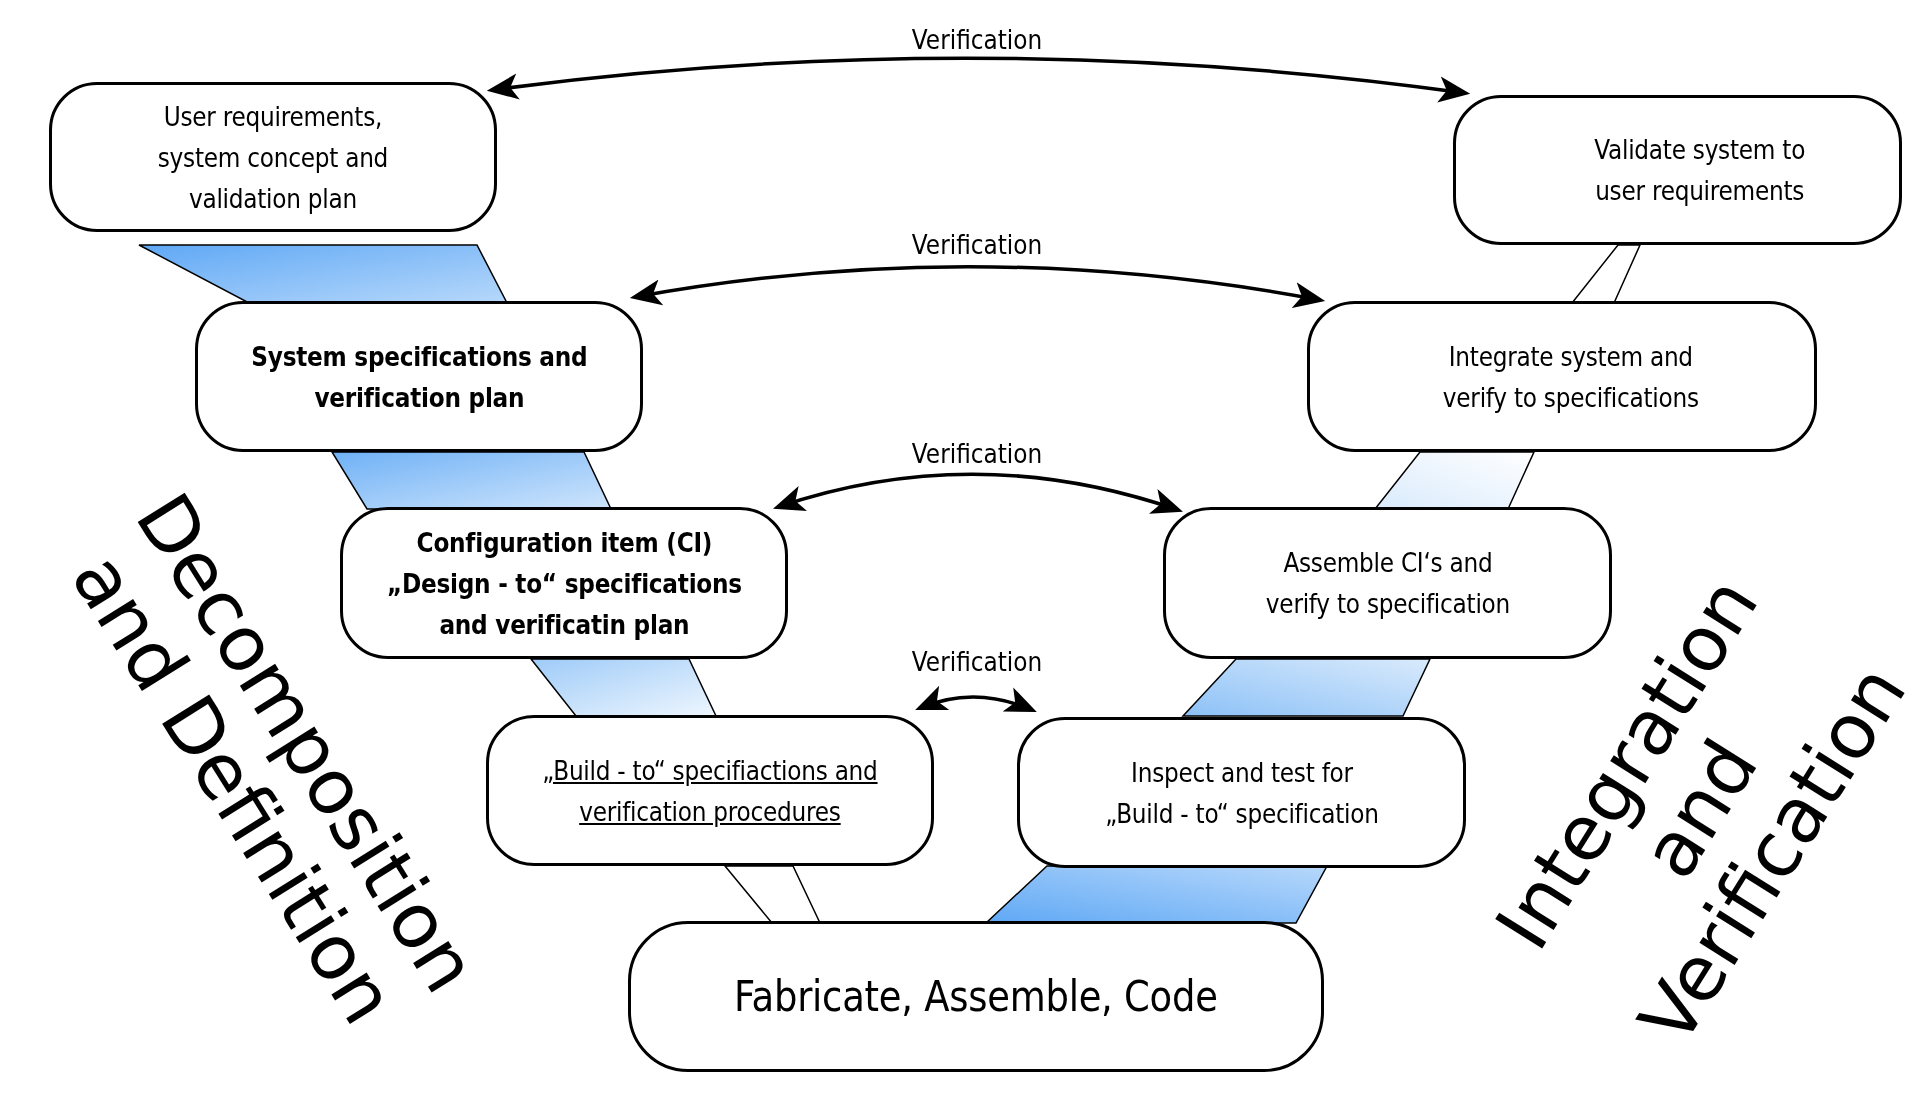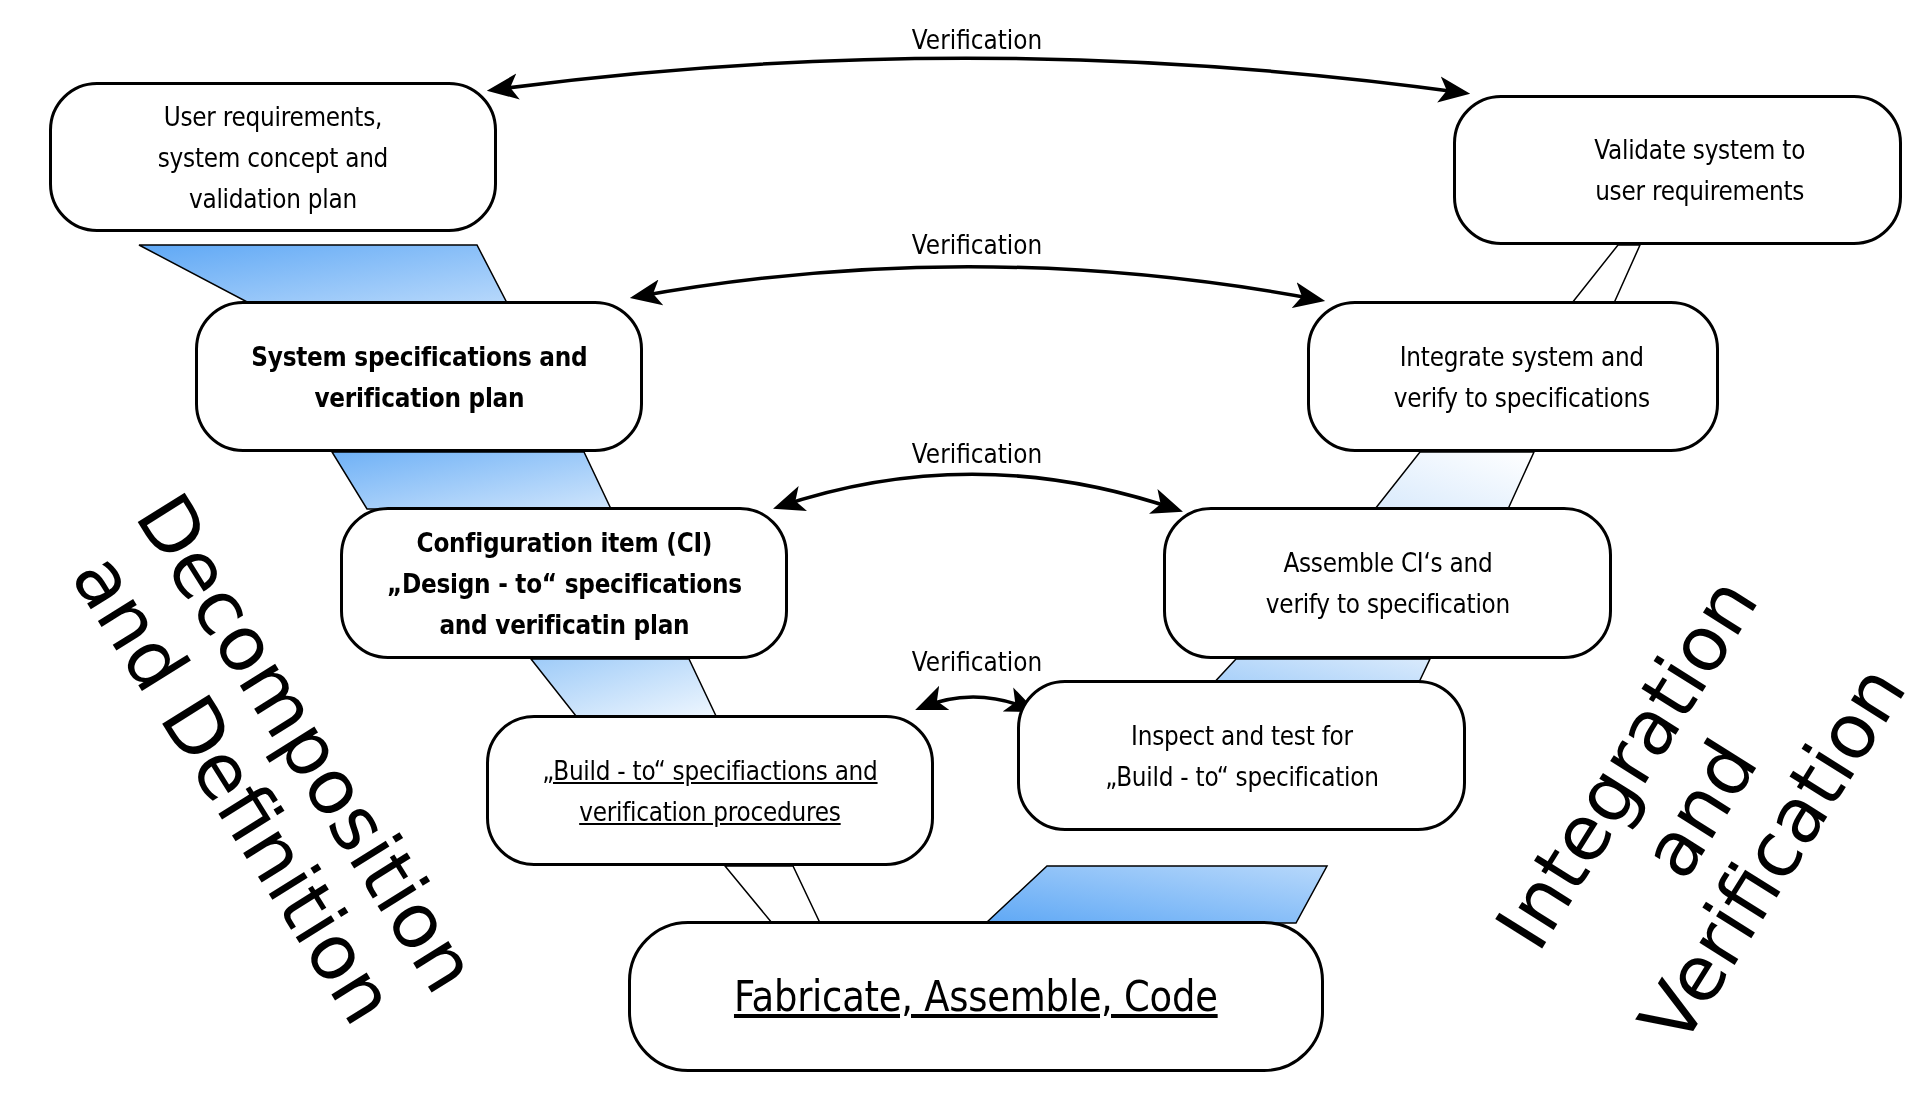--- a/index.html
+++ b/index.html
@@ -80,41 +80,41 @@
 validation plan</span>
 </div>
 <div class="box" style="left:1453px; top:95px; width:449px; height:150px;padding-left:44px;">
   <span class="label">Validate system to
 user requirements</span>
 </div>
 <div class="box" style="left:195px; top:301px; width:448px; height:151px;font-weight:bold;">
   <span class="label">System specifications and
 verification plan</span>
 </div>
-<div class="box" style="left:1307px; top:301px; width:412px; height:151px;padding-left:17px;">
+<div class="box" style="left:1307px; top:301px; width:510px; height:151px;padding-left:17px;">
   <span class="label">Integrate system and
 verify to specifications</span>
 </div>
 <div class="box" style="left:340px; top:507px; width:448px; height:152px;font-weight:bold;">
   <span class="label">Configuration item (CI)
 „Design - to“ specifications
 and verificatin plan</span>
 </div>
 <div class="box" style="left:1163px; top:507px; width:449px; height:152px;">
   <span class="label">Assemble CI‘s and
 verify to specification</span>
 </div>
 <div class="box" style="left:486px; top:715px; width:448px; height:151px;text-decoration:underline;">
   <span class="label">„Build - to“ specifiactions and
 verification procedures</span>
 </div>
-<div class="box" style="left:1017px; top:680px; width:449px; height:151px;">
+<div class="box" style="left:1017px; top:717px; width:449px; height:151px;">
   <span class="label">Inspect and test for
 „Build - to“ specification</span>
 </div>
-<div class="box big" style="left:628px; top:921px; width:696px; height:151px; border-radius:60px;text-decoration:underline;">
+<div class="box big" style="left:628px; top:921px; width:696px; height:151px; border-radius:60px;">
   <span class="label">Fabricate, Assemble, Code</span>
 </div>
 
 <div class="side-label" style="left:-40px; top:680px; width:620px; transform: rotate(58deg);">Decomposition
 and Definition</div>
 <div class="side-label" style="left:1420px; top:680px; width:560px; transform: rotate(-58deg);">Integration and
 Verification</div>
 
 </body></html>

